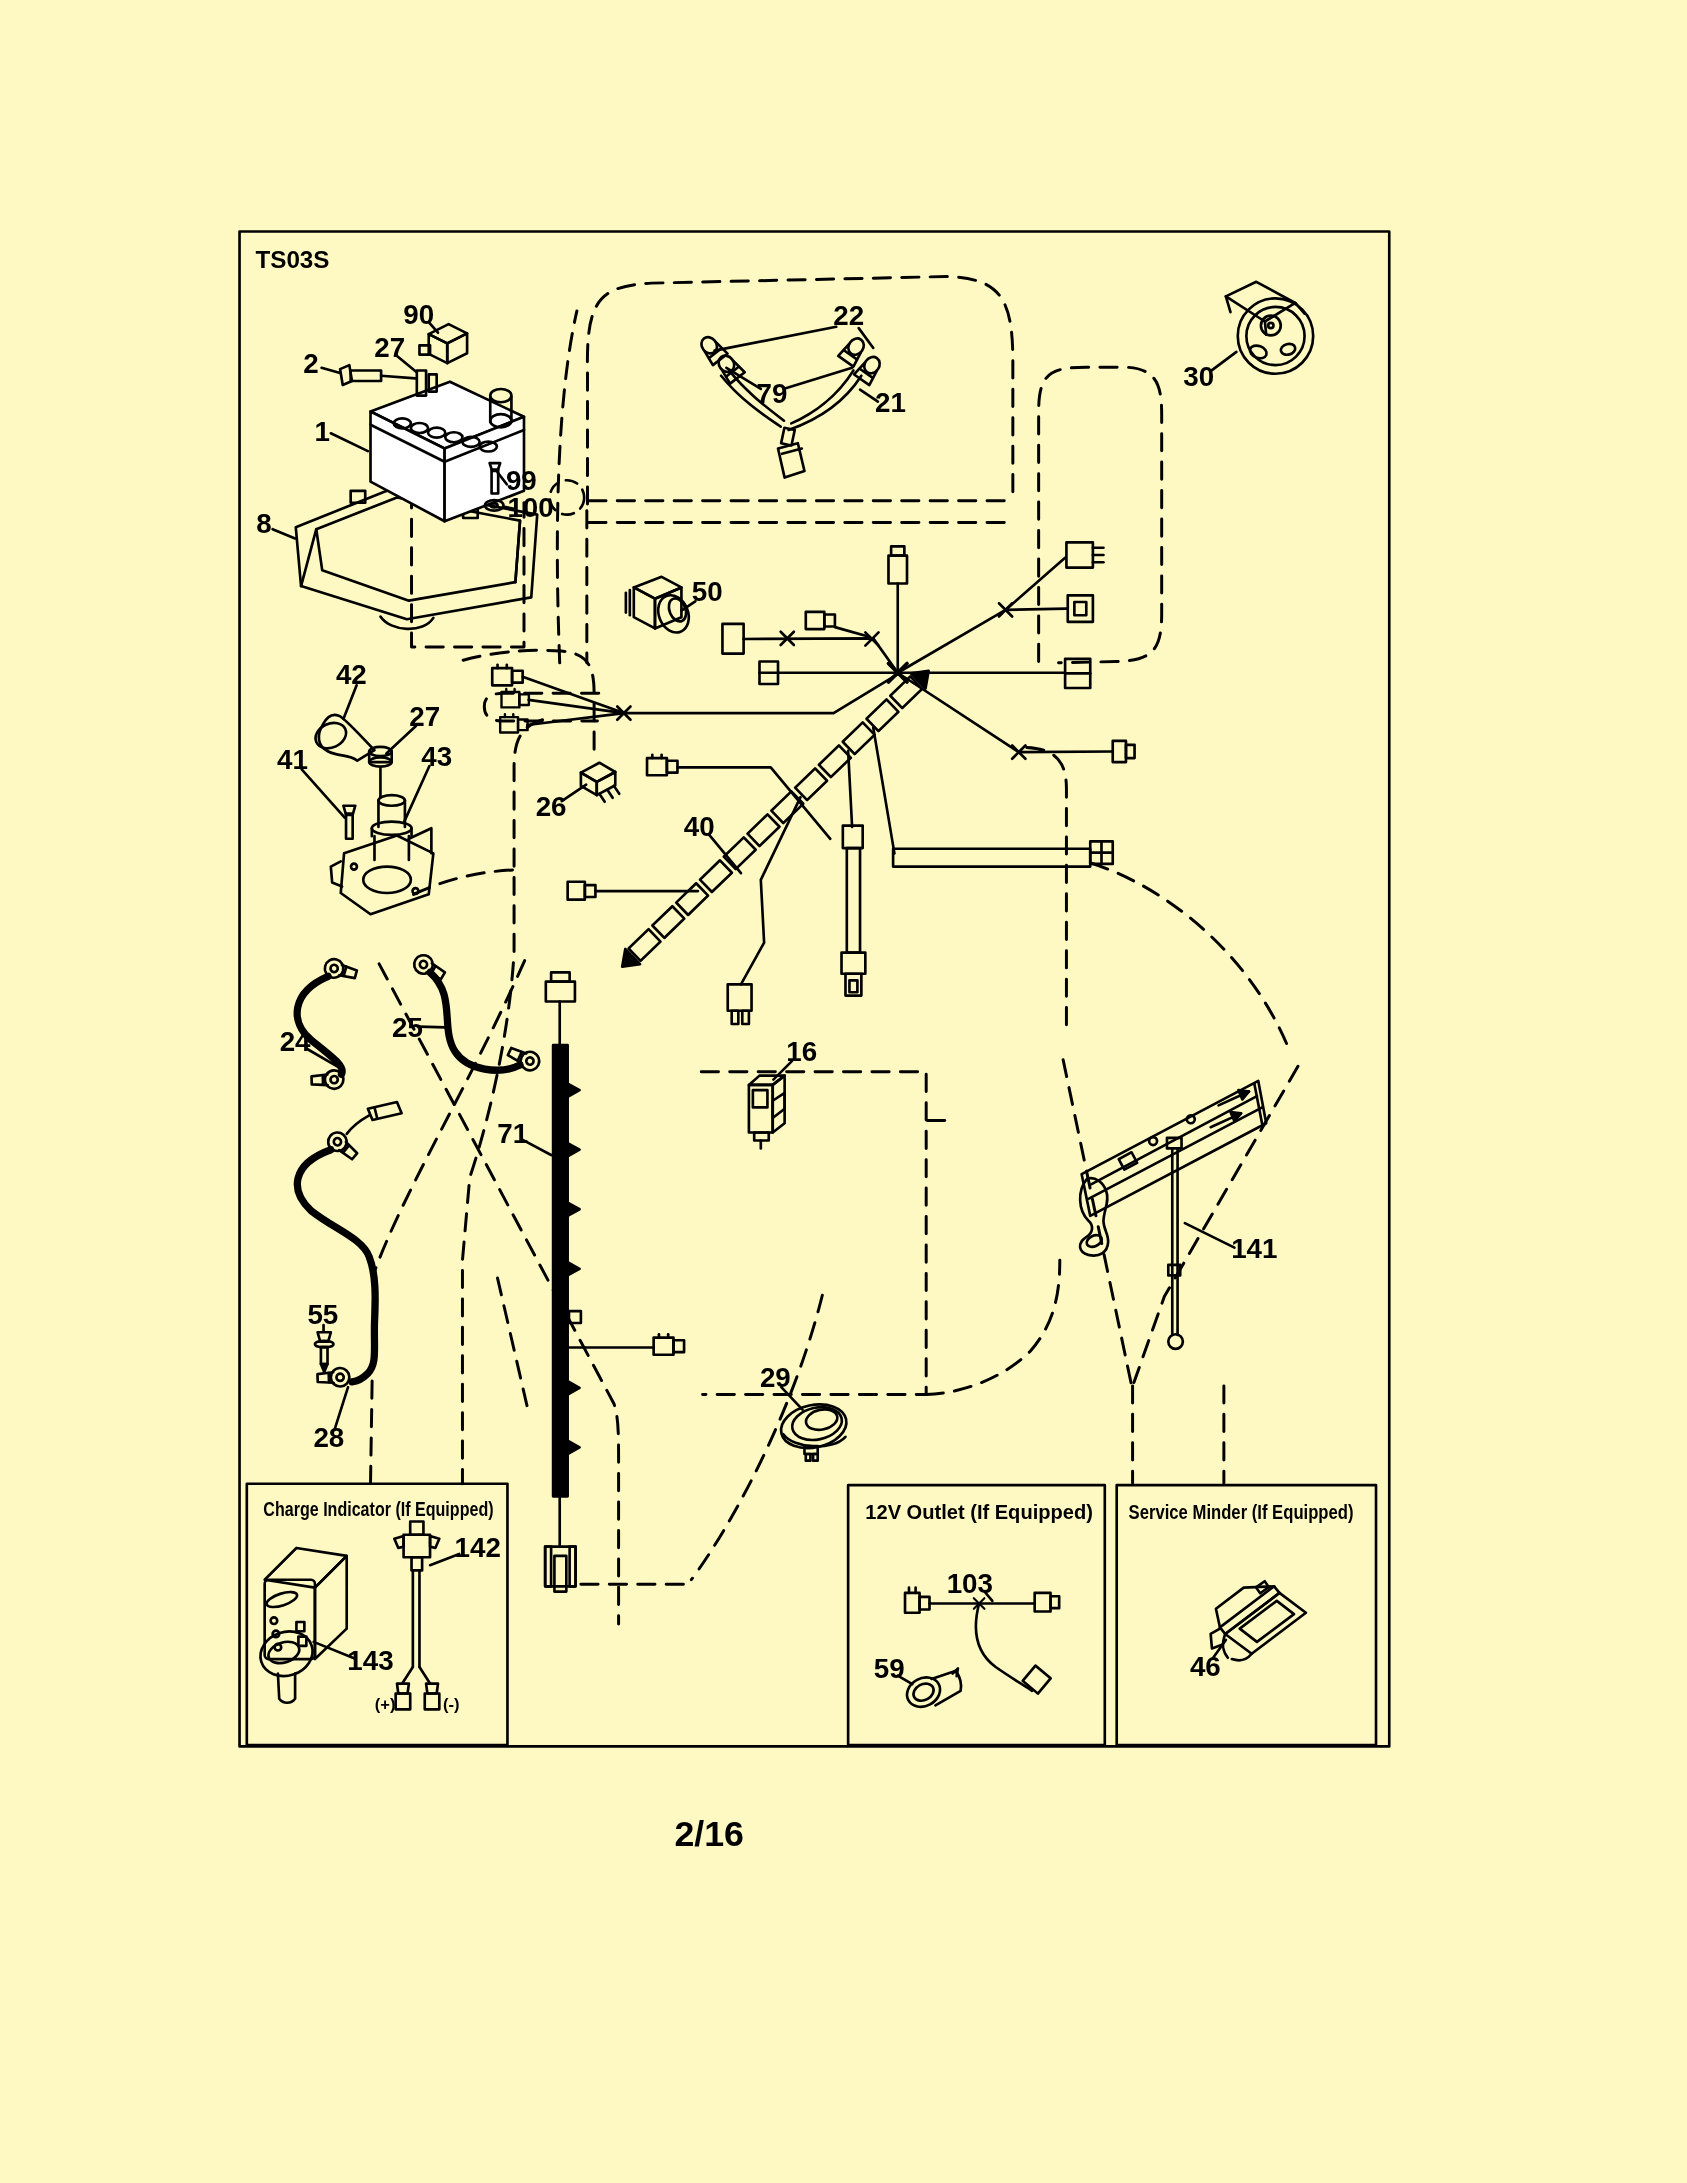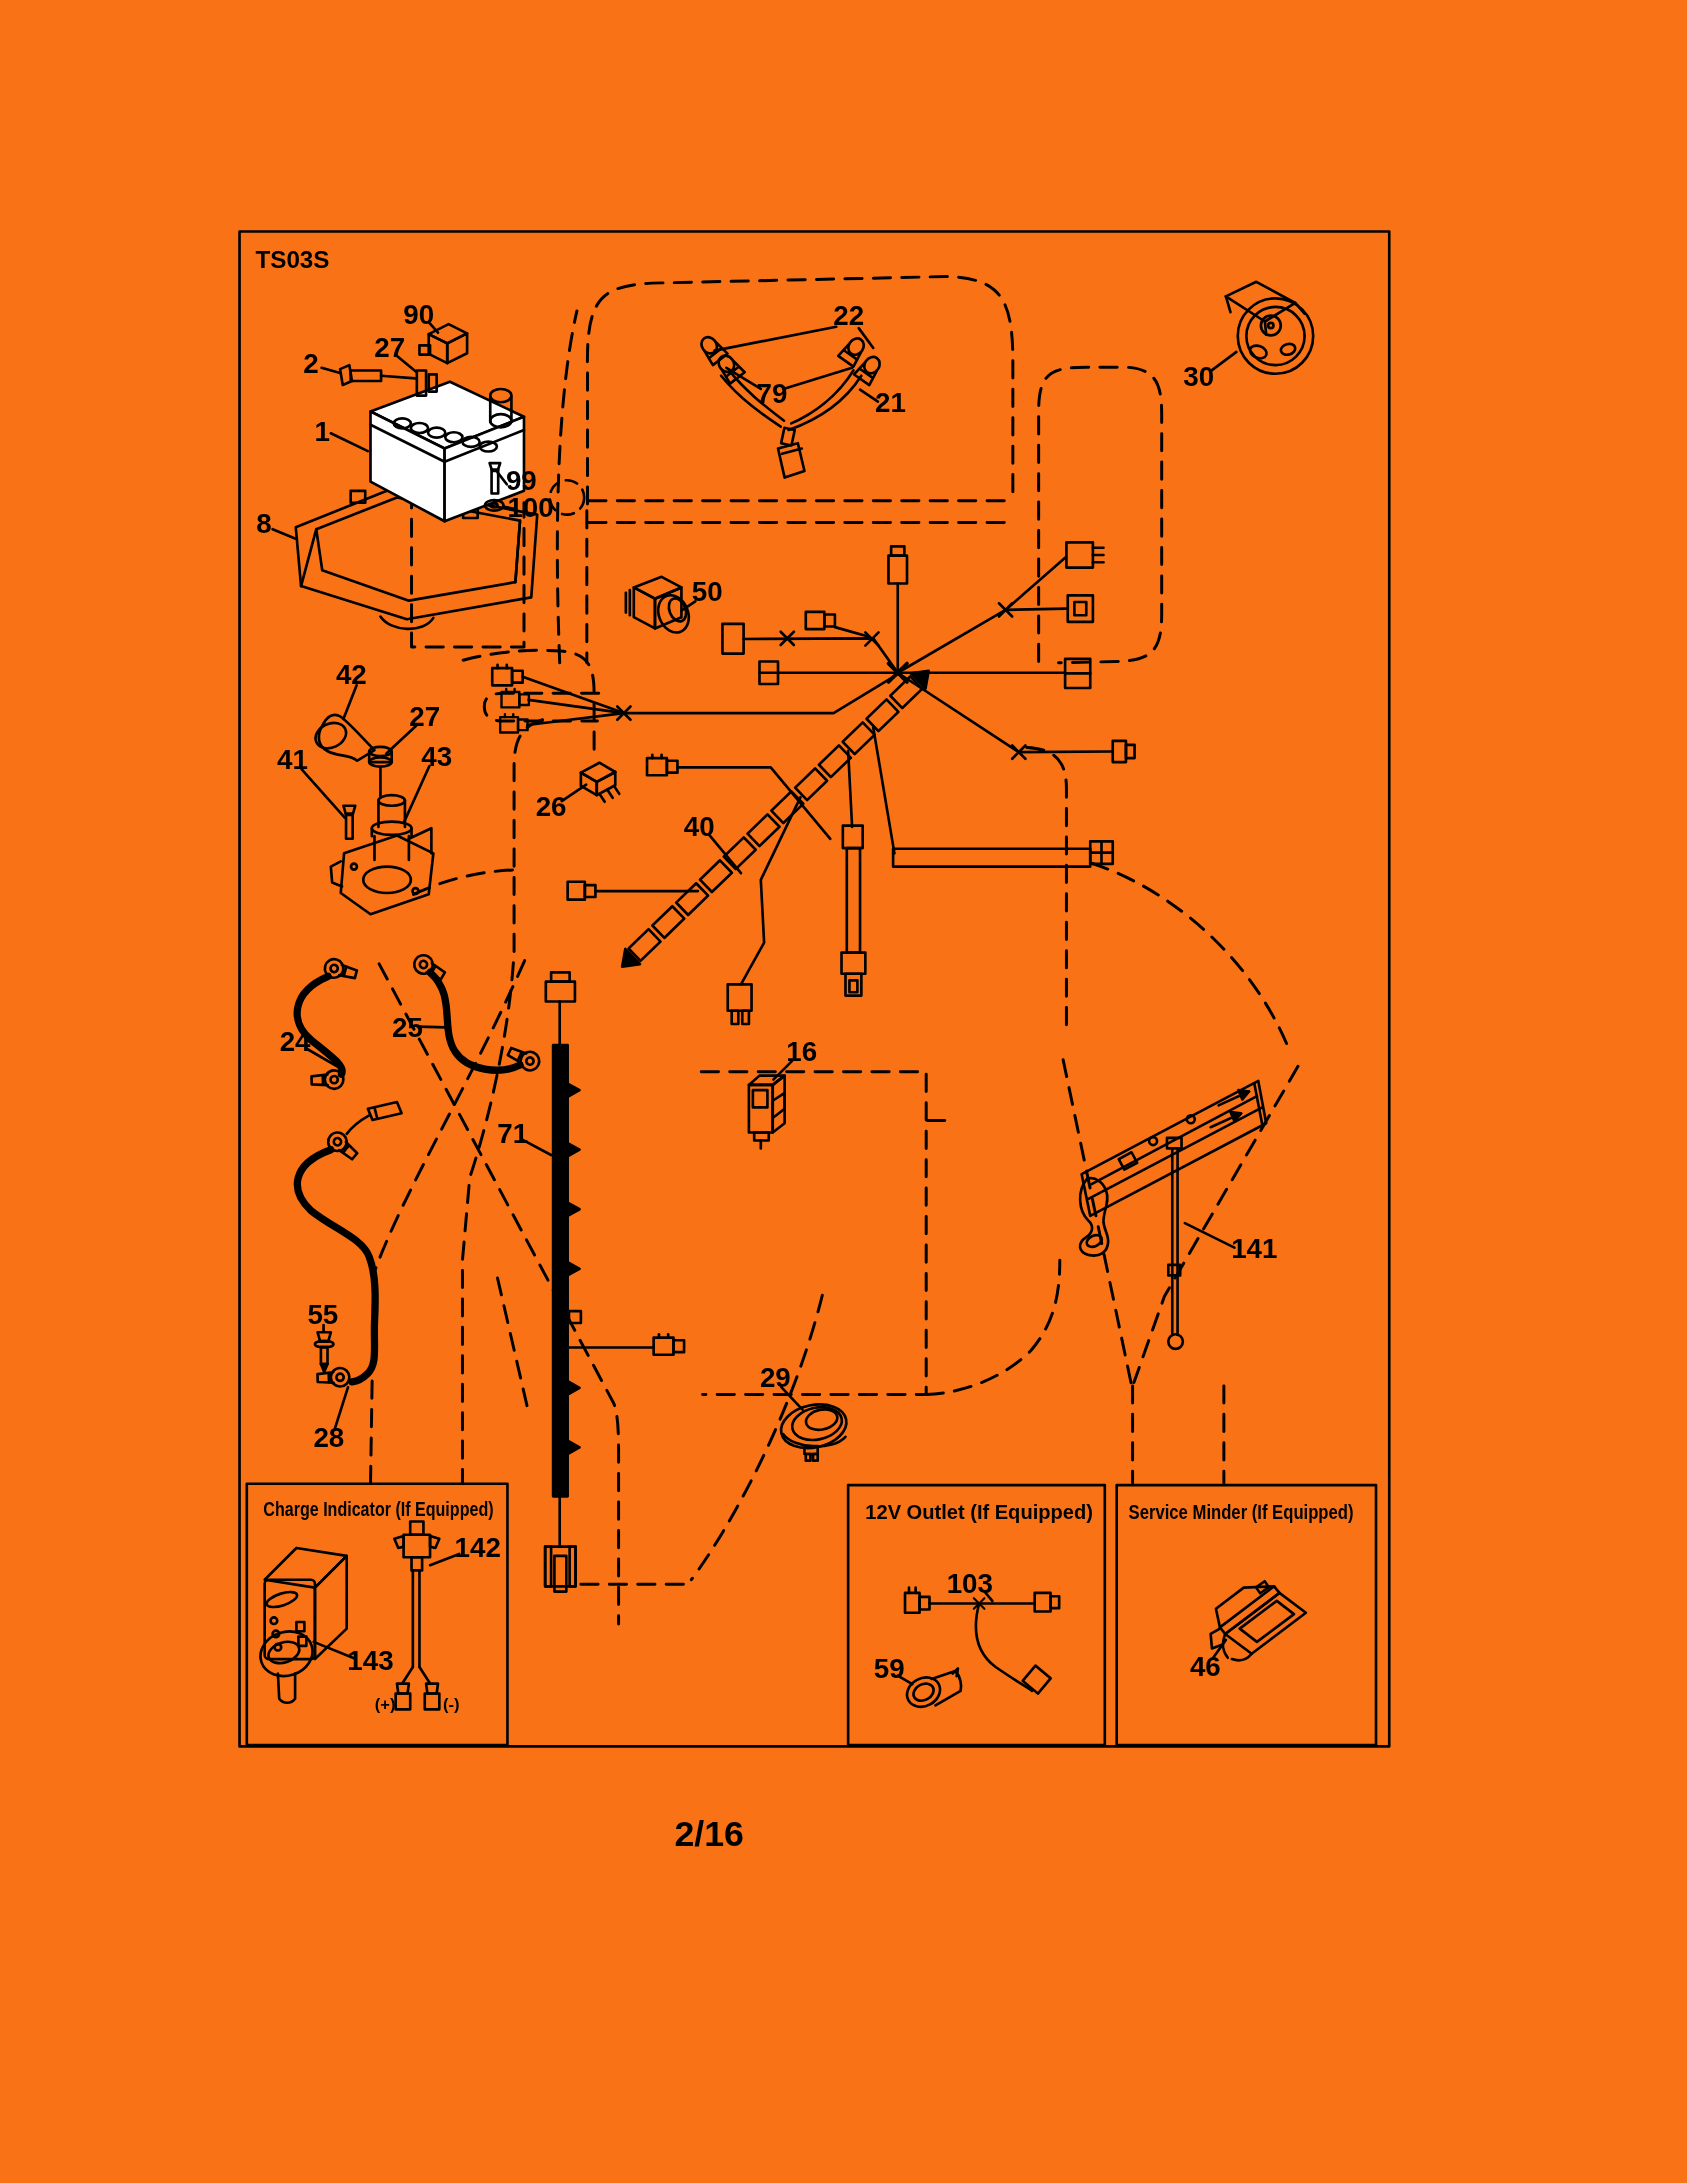--- a/index.html
+++ b/index.html
@@ -1,16 +1,16 @@
 <!DOCTYPE html>
 <html style="font-size:10.6px"><head>
 <meta charset="utf-8">
 <style>
   html,body{margin:0;padding:0;background:#fff;}
-  .page{position:relative;width:1687px;height:2183px;background:#f97316;overflow:hidden;
+  .page{position:relative;width:1687px;height:2183px;background:#fef9c3;overflow:hidden;
         font-family:"Liberation Sans", sans-serif;}
   svg{position:absolute;left:0;top:0;}
   
   .art path,.art line,.art rect,.art circle,.art ellipse,.art polygon,.art polyline{
     stroke:#000;fill:none;stroke-width:4;stroke-linecap:round;stroke-linejoin:round;}
   .dash{stroke-dasharray:26 17 !important;stroke-width:4.5 !important;}
   .dashf{stroke-dasharray:18 12 !important;}
   .ld{stroke-width:4 !important;}
   .cable{stroke-width:11 !important;}
   .ink{fill:#000 !important;}

